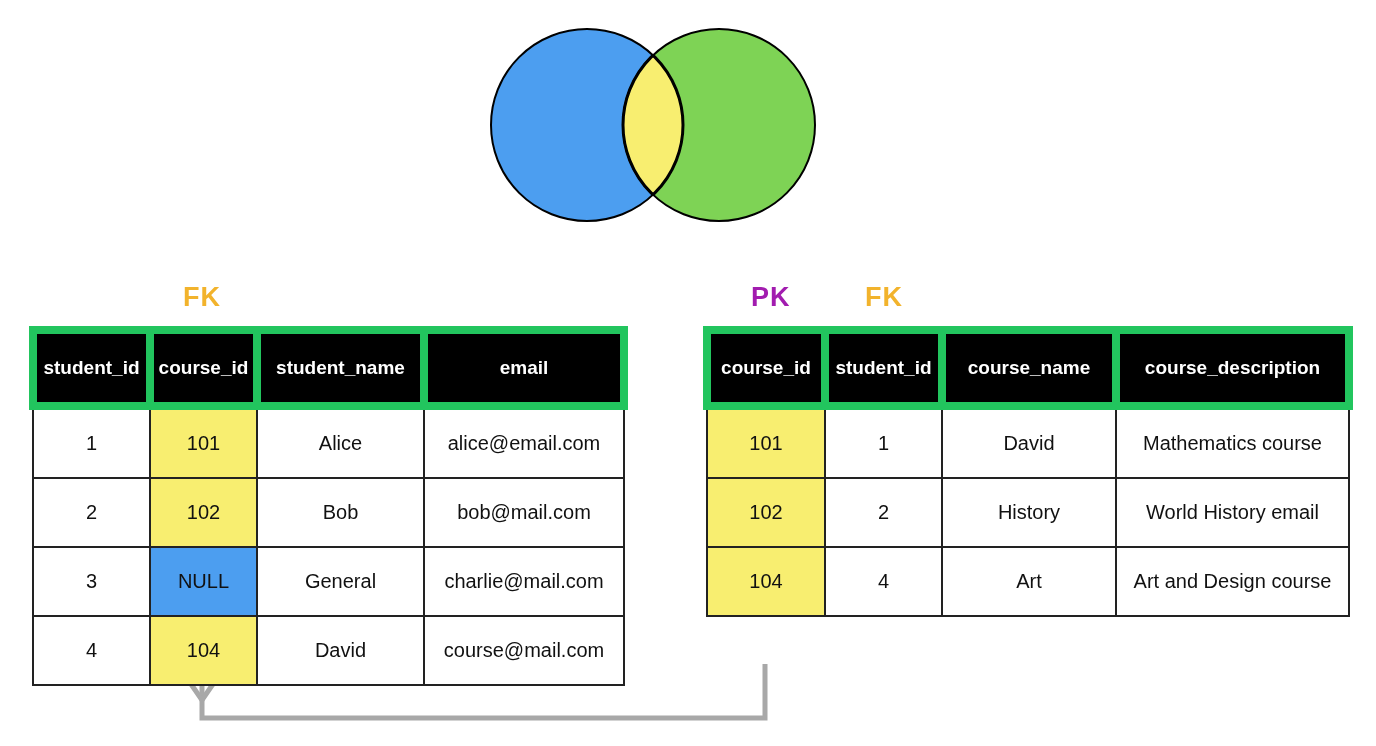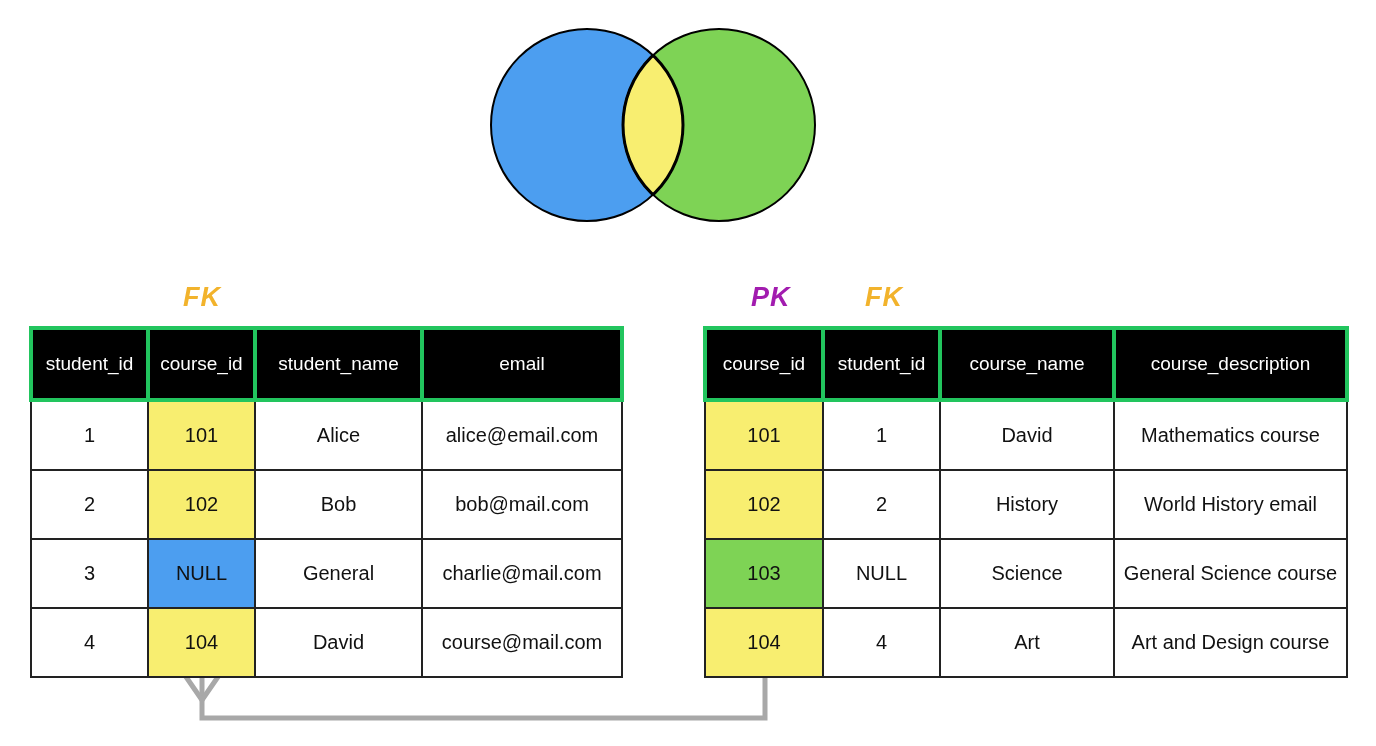--- a/index.html
+++ b/index.html
@@ -4,32 +4,32 @@
 <style>
   html,body{margin:0;padding:0;}
   body{
     width:1376px;height:746px;position:relative;background:#ffffff;
     font-family:"Liberation Sans", sans-serif;overflow:hidden;
   }
   
   #venn-svg{position:absolute;left:0;top:0;}
   
   .key-label{
-    position:absolute;font-size:27px;font-weight:700;letter-spacing:1px;font-style:italic;
+    position:absolute;font-size:27px;font-weight:700;letter-spacing:1px;
   }
   
   #connector-svg{position:absolute;left:0;top:0;z-index:0;}
   
   table.dtable{
     position:absolute;border-collapse:collapse;table-layout:fixed;
     z-index:1;background:#ffffff;
   }
   table.dtable th{
-    background:#000000;color:#ffffff;font-weight:400;font-size:19px;
-    height:66px;border:4px solid #22c55e;text-align:center;
+    background:#000000;color:#ffffff;font-weight:700;font-size:19px;
+    height:66px;border:8px solid #22c55e;text-align:center;
   }
   table.dtable td{
     border:2px solid #222222;height:65px;text-align:center;
     font-size:20px;color:#111111;background:#ffffff;
   }
   #students-table{left:29px;top:326px;width:591px;}
   #courses-table{left:703px;top:326px;width:642px;}
 </style>
 </head>
 <body>
@@ -127,25 +127,19 @@
       <td>David</td>
       <td>Mathematics course</td>
     </tr>
     <tr>
       <td style="background-color: rgb(248, 238, 112);">102</td>
       <td>2</td>
       <td>History</td>
       <td>World History email</td>
     </tr>
     <tr>
-      <td style="background-color: rgb(126, 211, 85);">103</td>
-      <td>NULL</td>
-      <td>Science</td>
-      <td>General Science course</td>
-    </tr>
-    <tr>
       <td style="background-color: rgb(248, 238, 112);">104</td>
       <td>4</td>
       <td>Art</td>
       <td>Art and Design course</td>
     </tr>
   </tbody>
 </table>
 
 </body></html>

